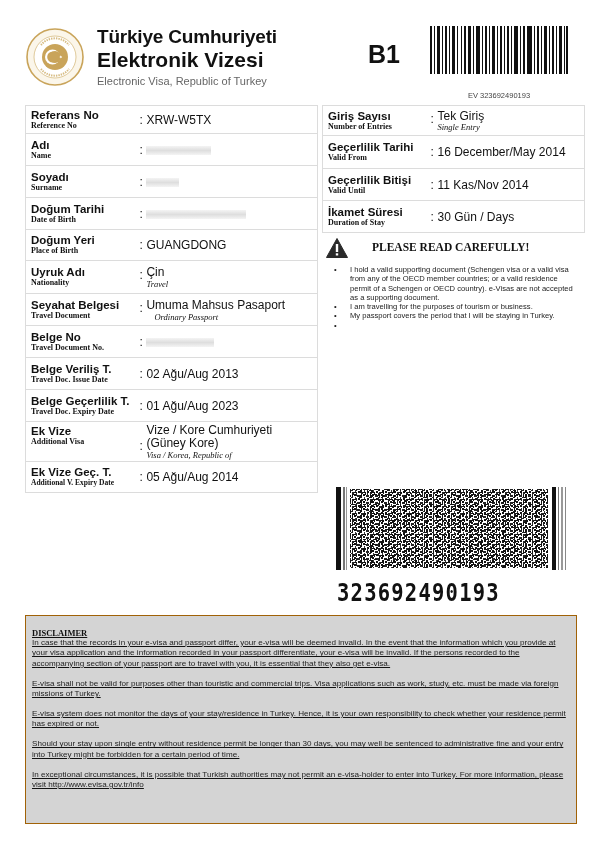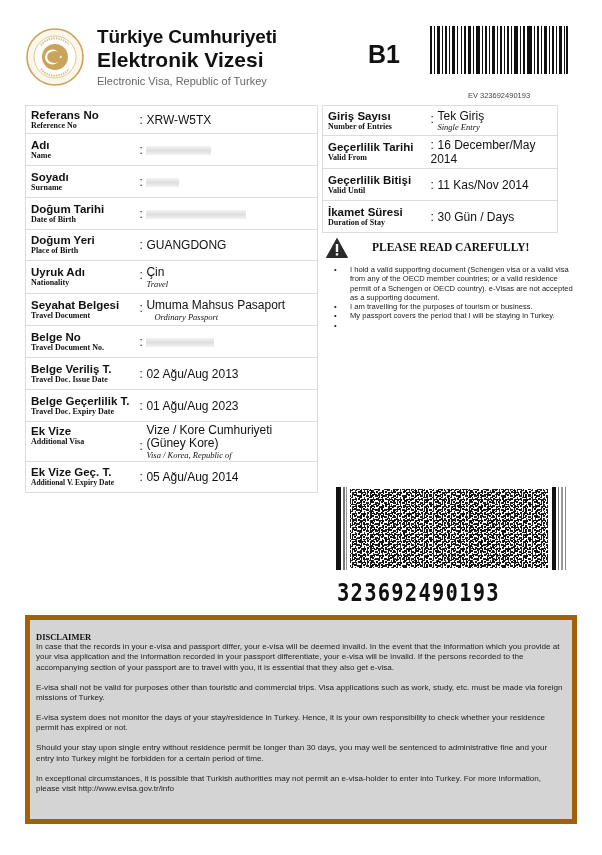--- a/index.html
+++ b/index.html
@@ -19,34 +19,34 @@
   table.info td { border-top: 1px solid #dcdcdc; border-bottom: 1px solid #dcdcdc; vertical-align: middle; padding: 2px 5px; }
   .lbl-tr { font-size: 11.5px; font-weight: bold; line-height: 12px; display: block; white-space: nowrap; }
   .lbl-en { font-family: "Liberation Serif", serif; font-weight: bold; font-size: 8px; line-height: 10px; display: block; white-space: nowrap; }
   .val { font-size: 12px; }
   .val-sub { font-family: "Liberation Serif", serif; font-style: italic; font-size: 8.5px; display: block; margin-left: 8px; }
   .colon { display: inline-block; width: 7px; }
   .redact { display: inline-block; height: 9px; background: linear-gradient(#f4f4f4, #dedede, #f4f4f4); vertical-align: middle; }
 
   #left-table { left: 25px; top: 105px; width: 293px; }
   #left-table td.l { width: 108px; }
-  #right-table { left: 322px; top: 105px; width: 236px; padding-left: 24px; }
+  #right-table { left: 322px; top: 105px; width: 263px; padding-left: 24px; }
   #right-table td.l { width: 103px; }
 
   .warn { position: absolute; left: 322px; top: 238px; width: 256px; }
   .warn-icon { position: absolute; left: 4px; top: 0; width: 22px; height: 20px; }
   .warn-title { position: absolute; left: 50px; top: 3px; font-family: "Liberation Serif", serif; font-weight: bold; font-size: 11.5px; }
   .warn-list { position: absolute; left: 0; top: 27px; width: 256px; list-style: none; }
   .warn-list li { position: relative; padding-left: 28px; font-size: 7.6px; line-height: 9.3px; color: #222; }
   .warn-list li .bullet { position: absolute; left: 12px; top: 0; }
 
   .barcode-2d { position: absolute; left: 336px; top: 487px; width: 234px; height: 83px; }
   .barcode-num { position: absolute; left: 337px; top: 578px; width: 234px; font-family: "DejaVu Sans Mono", monospace; font-weight: bold; font-size: 25px; letter-spacing: 1.5px; transform: scaleX(0.82); transform-origin: left; }
 
-  .disclaimer { position: absolute; left: 25px; top: 615px; width: 552px; height: 209px; background: #d4d4d4; border: 5px solid #a16207; padding: 12px 6px 10px 6px; }
+  .disclaimer { position: absolute; left: 25px; top: 615px; width: 552px; height: 209px; background: #d4d4d4; border: 1px solid #a16207; padding: 12px 6px 10px 6px; text-decoration: underline; }
   .disc-title { font-family: "Liberation Serif", serif; font-weight: bold; font-size: 8.5px; line-height: 10px; }
   .disc-p { font-size: 8.1px; line-height: 10.4px; color: #222; margin-bottom: 9.5px; }
   .disc-p.first { margin-top: 0; }
 </style>
 </head>
 <body>
 
 <div class="header">
   <svg class="seal" viewBox="0 0 58 58">
     <circle cx="29" cy="29" r="28" fill="#fbf6ea" stroke="#c9a45a" stroke-width="1.6"></circle>

